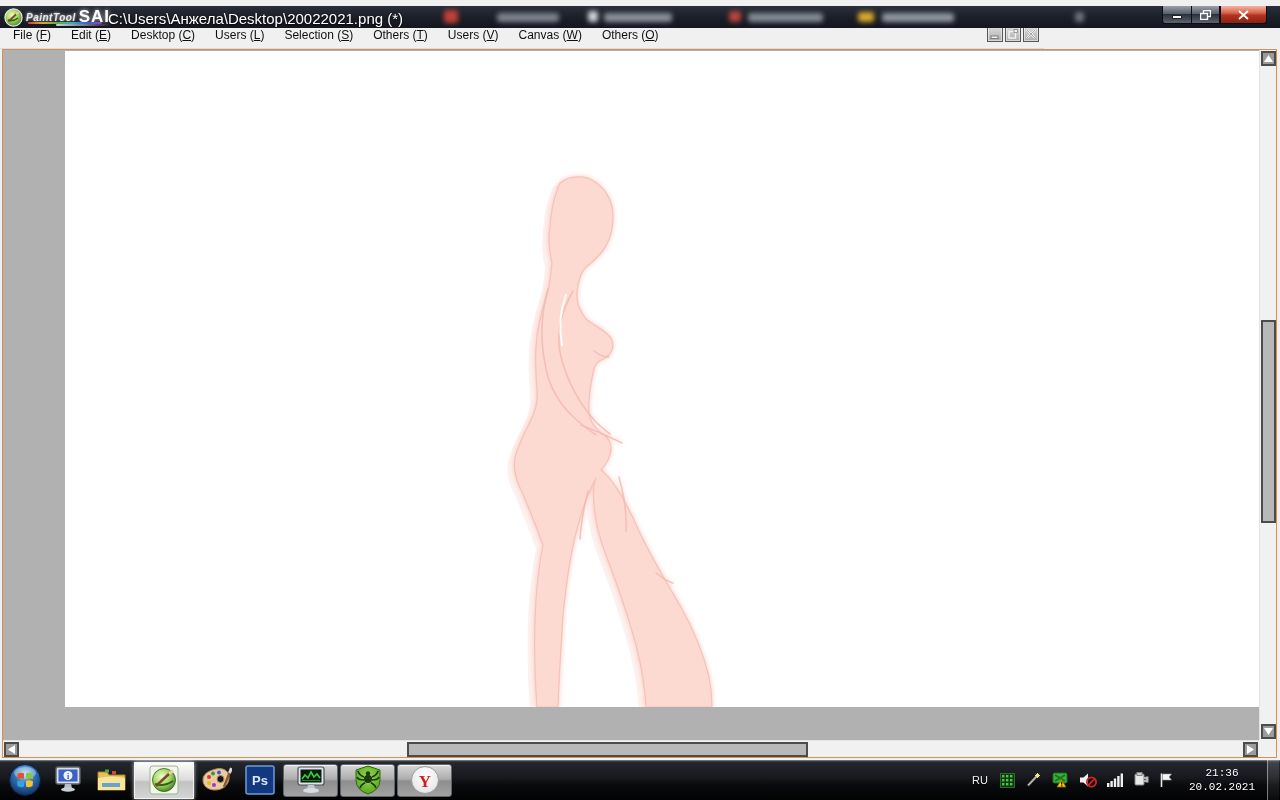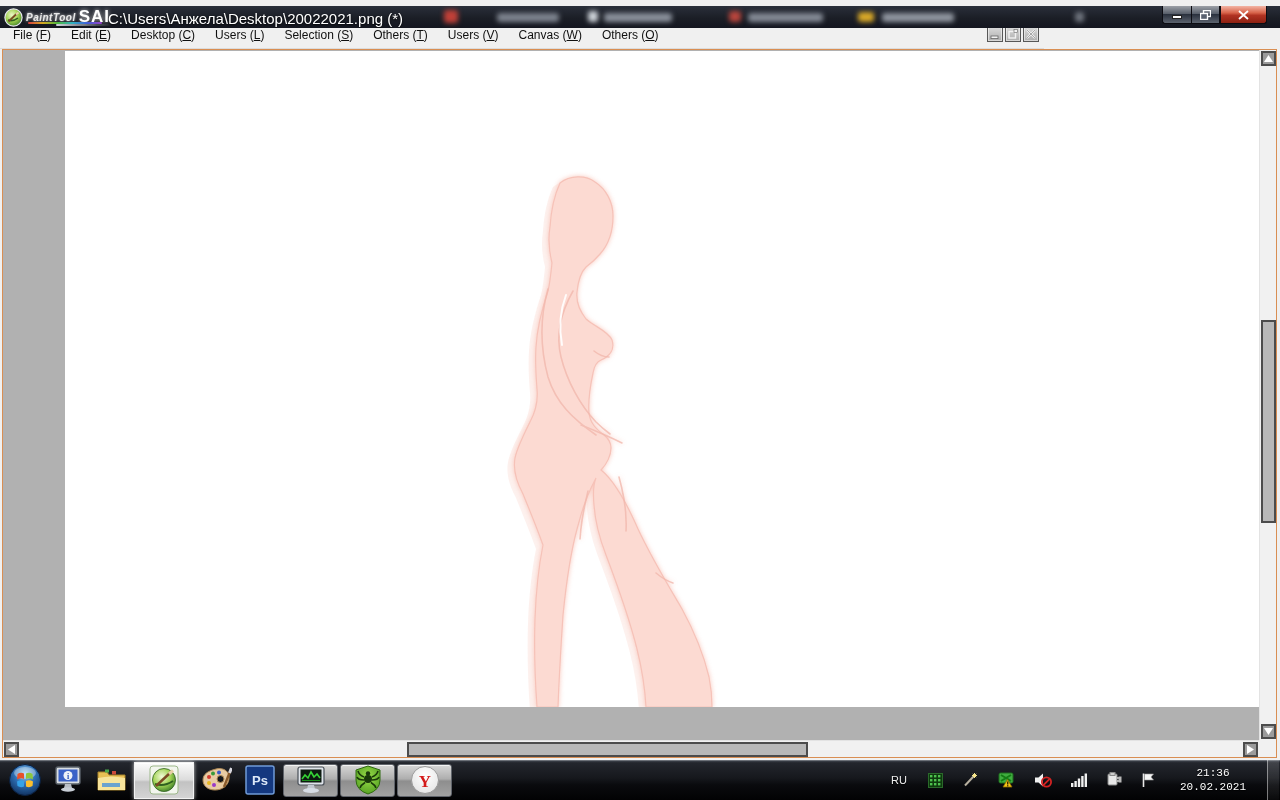--- a/index.html
+++ b/index.html
@@ -70,21 +70,21 @@
     display:flex;align-items:center;z-index:40;
   }
   .start-orb{width:42px;height:40px;display:flex;align-items:center;justify-content:center;margin-left:4px;}
   .tb-btn{width:44px;height:40px;display:flex;align-items:center;justify-content:center;}
   .tb-btn.framed{width:55px;height:33px;margin:0 1px;box-sizing:border-box;border:1px solid #60646b;border-radius:3px;
     background:linear-gradient(180deg,#d7d7d7,#aeaeae 45%,#8e8e8e 52%,#a2a2a2 100%);
     box-shadow:inset 0 1px 0 rgba(255,255,255,.7);}
   .tb-btn.active{width:58px;height:35px;border:1px solid #f2f2f2;
     background:linear-gradient(180deg,#fbfbfb,#dcdcdc 48%,#c2c2c2 54%,#d4d4d4 100%);
     box-shadow:0 0 4px rgba(255,255,255,.8), inset 0 1px 0 #fff;}
-  .tray{margin-left:auto;display:flex;align-items:center;gap:19px;height:40px;padding-right:1px;}
+  .tray{margin-left:auto;display:flex;align-items:center;gap:10px;height:40px;padding-right:1px;}
   .tray-lang{font-size:11px;color:#f0f0f0;text-shadow:0 1px 1px #000;margin-right:2px;}
   .tray-clock{display:flex;flex-direction:column;align-items:center;justify-content:center;
     font-size:11px;line-height:14px;color:#ffffff;text-shadow:0 1px 1px #000;width:70px;margin-left:4px;font-family:Liberation Mono, monospace;}
   .show-desktop{width:12px;height:40px;box-sizing:border-box;border-left:1px solid rgba(255,255,255,.45);
     background:linear-gradient(180deg,rgba(255,255,255,.14),rgba(255,255,255,.03));}
   .ticon{display:flex;align-items:center;justify-content:center;}
 </style>
 </head>
 <body>
 

